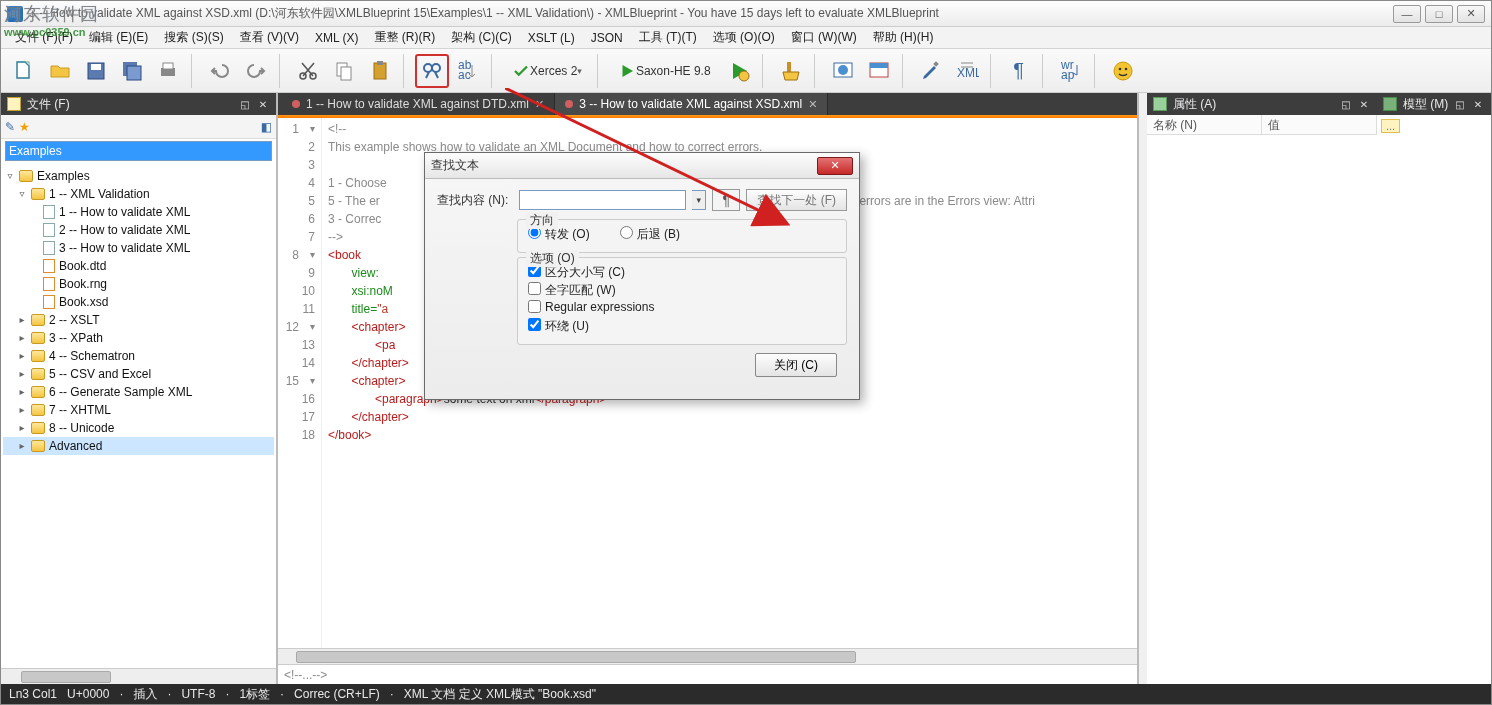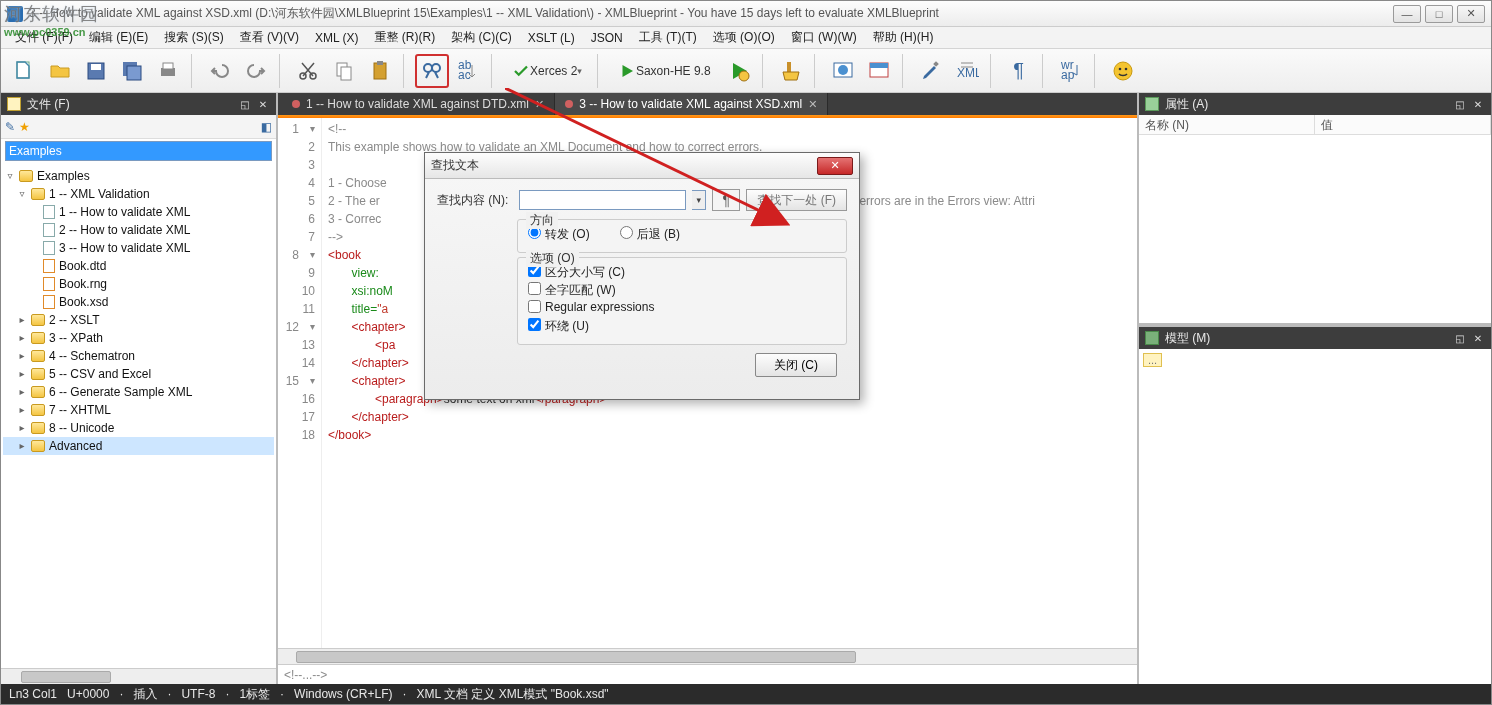--- a/index.html
+++ b/index.html
@@ -69,21 +69,21 @@
 .code { flex:1; padding:2px 6px; font-family:Consolas,monospace; font-size:13px; line-height:18px; color:#333; overflow:hidden; white-space:pre; }
 .c-comment{ color:#8a8a8a; }
 .c-tag{ color:#b91c1c; }
 .c-attr{ color:#1a8a1a; }
 .c-str{ color:#c0392b; }
 .editor-bot-scroll{ height:16px; background:#eee; border-top:1px solid #ccc; position:relative;}
 .editor-bot-scroll .thumb{position:absolute; left:18px; top:2px; width:560px; height:12px; background:#c8c8c8; border:1px solid #aaa; border-radius:2px;}
 .editor-footer { height:20px; border-top:1px solid #ccc; padding:0 6px; display:flex; align-items:center; font-family:Consolas,monospace; color:#6a8a6a; background:#fff;}
 
 
-.right { width:354px; display:flex; flex-direction:column; border-left:2px solid #bbb; }
+.right { width:354px; display:flex; flex-direction:row; border-left:2px solid #bbb;padding-left:8px; }
 .props-head-row{ height:20px; display:flex; border-bottom:1px solid #ddd; background:#fbfbfb;}
 .props-head-row div{ flex:1; padding:2px 6px; color:#555; border-right:1px solid #ddd;}
 .props-body{ flex:1; background:#fff; }
 .mid-split{ height:4px; background:#bbb; }
 .model-body{ flex:1; background:#fff; padding:4px; }
 .model-tag{ display:inline-block; background:#fff3c0; border:1px solid #e0c050; padding:0 4px; font-size:11px; color:#777;}
 
 
 .statusbar{ height:20px; background:#2b2b2b; color:#e8e8e8; display:flex; align-items:center; padding:0 8px; gap:10px; font-size:12px;}
 
@@ -434,21 +434,21 @@
             <div class="gl">14</div>
           <div class="gl">15<span class="gfold">▾</span></div>
             <div class="gl">16</div>
             <div class="gl">17</div>
             <div class="gl">18</div>
         </div>
         <div class="code"><span class="c-comment">&lt;!--</span>
 <span class="c-comment">This example shows how to validate an XML Document and how to correct errors.</span>
 <span class="c-comment"></span>
 <span class="c-comment">1 - Choose</span>
-<span class="c-comment">2 - The er</span>                                                            <span class="c-comment">e errors are in the Errors view: Attri</span>
+<span class="c-comment">5 - The er</span>                                                            <span class="c-comment">e errors are in the Errors view: Attri</span>
 <span class="c-comment">3 - Correc</span>
 <span class="c-comment">--&gt;</span>
 <span class="c-tag">&lt;book</span>
    <span class="c-attr">view:</span>
    <span class="c-attr">xsi:noM</span>
    <span class="c-attr">title=</span><span class="c-str">"a</span>
    <span class="c-tag">&lt;chapter&gt;</span>
       <span class="c-tag">&lt;pa</span>
    <span class="c-tag">&lt;/chapter&gt;</span>
    <span class="c-tag">&lt;chapter&gt;</span>
@@ -498,21 +498,21 @@
   <div class="statusbar">
     <span>Ln3  Col1</span>
     <span>U+0000</span>
     <span>·</span>
       <span>插入</span>
     <span>·</span>
       <span>UTF-8</span>
     <span>·</span>
       <span>1标签</span>
     <span>·</span>
-      <span>Windows (CR+LF)</span>
+      <span>Correc (CR+LF)</span>
     <span>·</span>
       <span>XML 文档 定义 XML模式 "Book.xsd"</span>
   </div>
 </div>
 
 <div class="dialog">
   <div class="dlg-title">
     <span class="t">查找文本</span>
     <div class="dlg-close">✕</div>
   </div>

